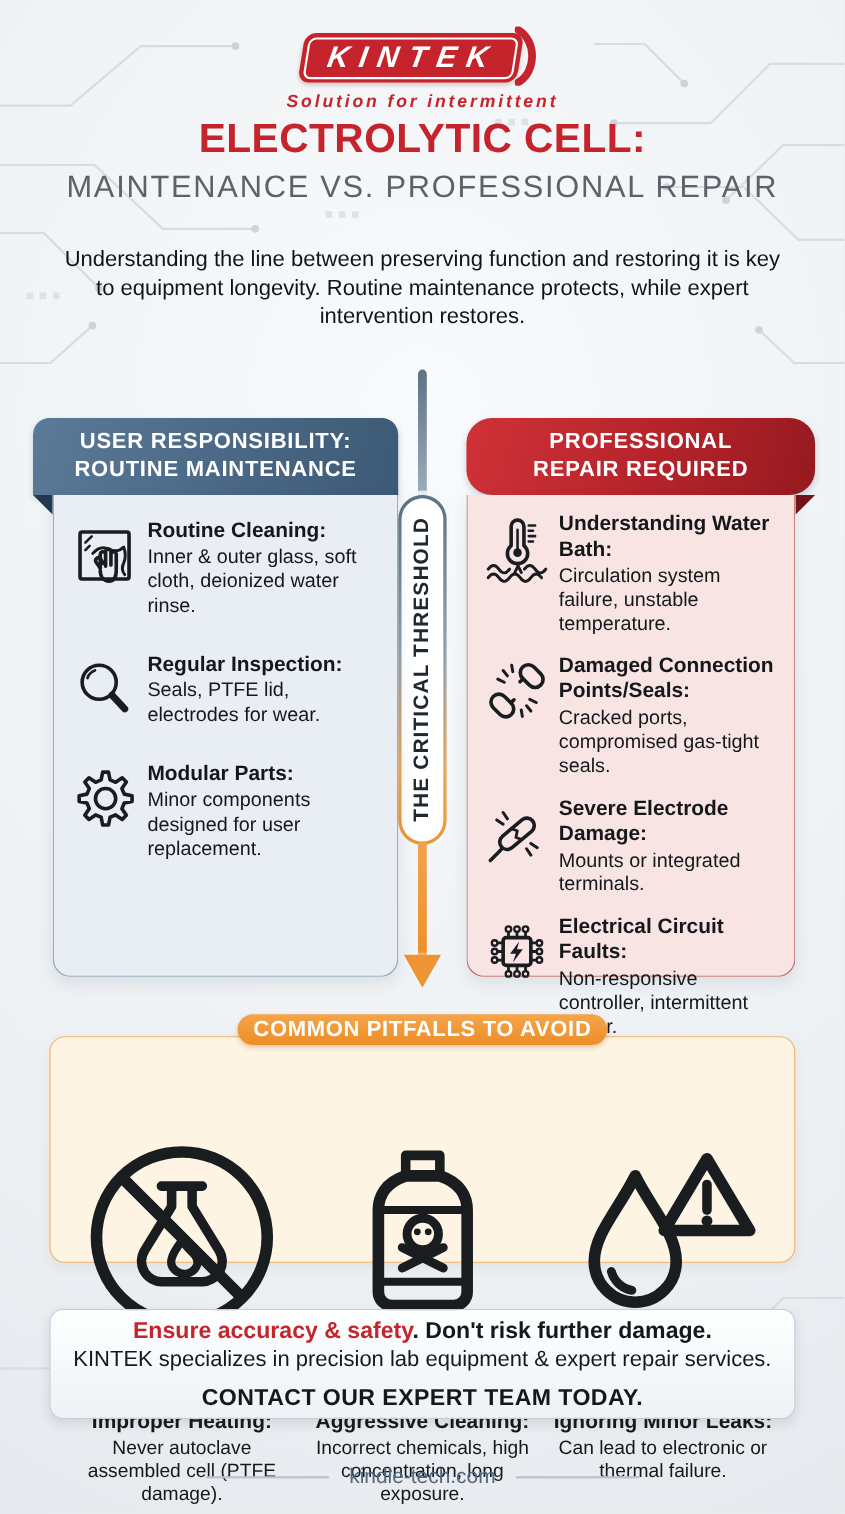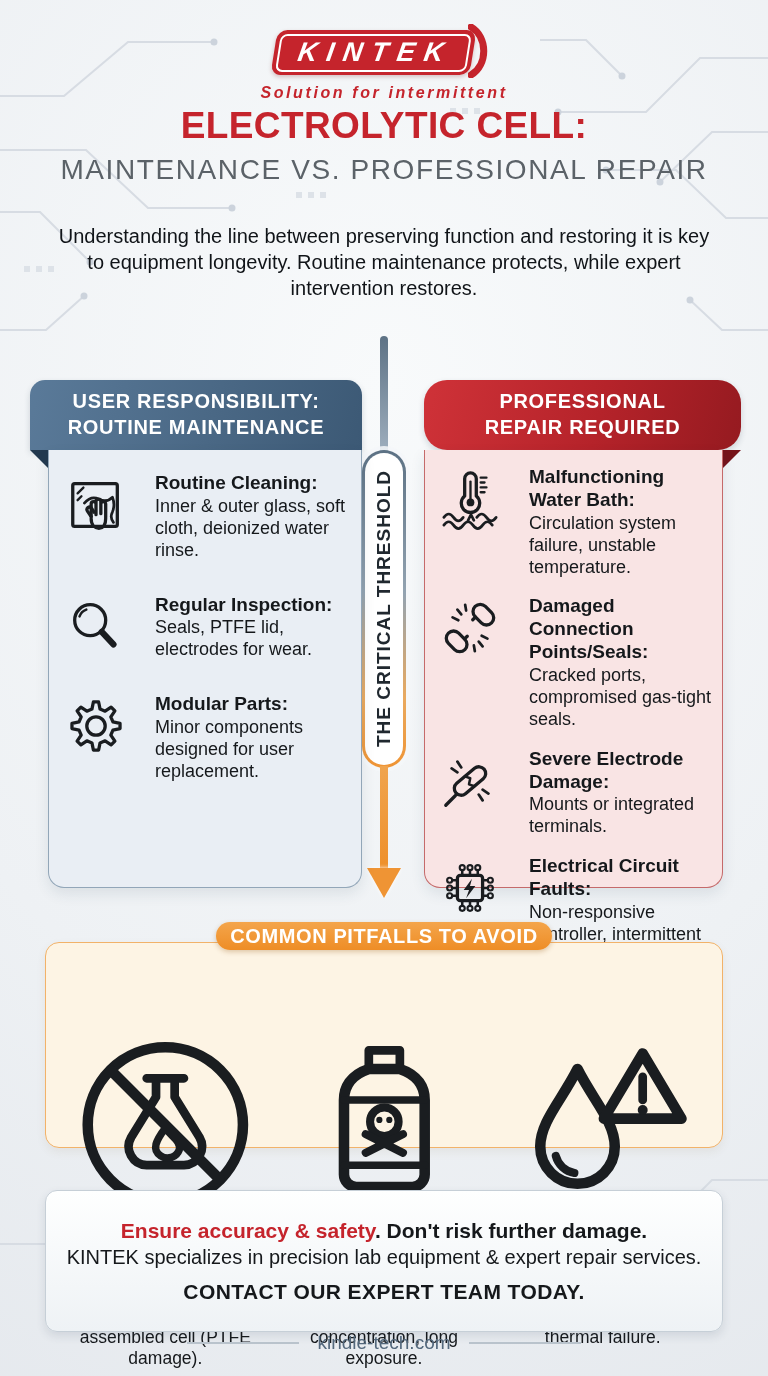--- a/index.html
+++ b/index.html
@@ -46,40 +46,40 @@
     box-shadow:0 3px 6px rgba(40,60,80,.18);}
   .card-l .card-head{background:linear-gradient(105deg,#5a7a99 0%,#4a6885 55%,#3c5975 100%);}
   .card-r .card-head{background:linear-gradient(105deg,#cf3238 0%,#b5232a 55%,#951a20 100%);border-radius:23px;}
   .fold{position:absolute;top:70px;width:18px;height:18px;}
   .card-l .fold{left:0;background:#23394f;clip-path:polygon(0 0,100% 0,100% 100%);}
   .card-r .fold{right:0;background:#76131a;clip-path:polygon(0 0,100% 0,0 100%);}
   .card-body{position:absolute;top:70px;height:438px;border:1.5px solid;border-top:none;border-radius:0 0 16px 16px;
     display:flex;flex-direction:column;box-shadow:0 6px 14px rgba(44,66,88,.10);}
   .card-l .card-body{left:18px;right:0;background:#e9eef4;border-color:#92a6b8;padding:22px 12px 14px 16px;gap:32px;}
   .card-r .card-body{left:0;right:18px;background:#f9e4e4;border-color:#c56a6a;padding:16px 8px 12px 14px;gap:17px;}
-  .item{display:flex;gap:28px;align-items:flex-start;justify-content:space-between;}
+  .item{display:flex;gap:7px;align-items:flex-start;justify-content:space-between;}
   .ic{flex:0 0 62px;width:62px;height:62px;margin-top:2px;}
   .ic svg{width:100%;height:100%;display:block;}
   .ititle{font-weight:700;font-size:19px;line-height:1.2;}
   .idesc{font-size:18px;line-height:1.22;margin-top:1px;}
 
   
   .pitfalls{position:absolute;left:45px;top:942px;width:678px;height:206px;background:#fdf4e4;border:1.5px solid #f2b269;border-radius:14px;box-shadow:0 4px 10px rgba(120,90,40,.08);}
   .pit-badge{position:absolute;left:50%;transform:translateX(-50%);top:922px;width:336px;height:28px;border-radius:20px;
     background:linear-gradient(180deg,#f4a54b,#ee8d26);display:flex;align-items:center;justify-content:center;
     color:#fff;font-weight:700;font-size:20px;letter-spacing:.6px;box-shadow:0 2px 5px rgba(150,90,20,.3);z-index:3;}
   .pit-row{display:flex;padding:34px 10px 0 10px;}
   .pit-col{flex:1;text-align:center;padding:0 10px;}
   .pit-ic{width:74px;height:74px;margin:0 auto;}
   .pit-ic svg{width:100%;height:100%;display:block;}
   .pit-title{font-weight:700;font-size:19px;margin-top:9px;}
   .pit-desc{font-size:17.5px;line-height:1.22;margin-top:2px;}
 
   
-  .cta{position:absolute;left:45px;top:1190px;width:678px;height:142px;border-radius:12px;border:1px solid #c6cfd7;
+  .cta{position:absolute;left:45px;top:1190px;width:678px;height:100px;border-radius:12px;border:1px solid #c6cfd7;
     background:linear-gradient(180deg,#feffff 0%,#eef2f5 100%);box-shadow:0 4px 10px rgba(40,60,80,.12);
     display:flex;flex-direction:column;align-items:center;justify-content:center;text-align:center;padding:0 16px;}
   .cta-l1{font-size:21px;font-weight:700;}
   .cta-l1 .hl{color:#c5242c;}
   .cta-l2{font-size:20px;margin-top:3px;}
   .cta-l3{font-size:21px;font-weight:700;margin-top:11px;letter-spacing:.4px;}
 
   
   .footer{position:absolute;top:1332px;left:0;right:0;display:flex;align-items:center;justify-content:center;gap:18px;}
   .footer .rule{width:112px;height:2px;background:#b9c3cc;}
@@ -227,21 +227,21 @@
                 <path d="M26.5 11 a6 6 0 0 1 12 0 v18 a9.5 9.5 0 1 1 -12 0 z"></path>
                 <circle cx="32.5" cy="35.5" r="4" fill="#1a1d20" stroke="none"></circle>
                 <path d="M32.5 32 V14" stroke-width="2.4"></path>
                 <path d="M43 10 h6 M43 15 h4 M43 20 h6 M43 25 h4" stroke-width="2.4"></path>
                 <path d="M5 51 q5 -7 10 0 t10 0 M39 51 q5 -7 10 0 t10 0 M30 54 l3 -6 3 6" stroke-width="2.8"></path>
                 <path d="M5 59 q5 -7 10 0 t10 0 t10 0 t10 0 t10 0" stroke-width="2.8"></path>
               </g>
             </svg>
           </span>
         <div class="itxt">
-          <div class="ititle">Malfunctioning Water Bath:</div>
+          <div class="ititle">Understanding Water Bath:</div>
           <div class="idesc">Circulation system failure, unstable temperature.</div>
         </div>
       </div>
       <div class="item">
         <span class="ic">
             <svg viewBox="0 0 64 64" xmlns="http://www.w3.org/2000/svg">
               <g fill="none" stroke="#1a1d20" stroke-width="3.4" stroke-linecap="round" stroke-linejoin="round">
                 <g transform="rotate(45 32 32)">
                   <rect x="20" y="5" width="24" height="15" rx="7.5"></rect>
                   <rect x="20" y="44" width="24" height="15" rx="7.5"></rect>

